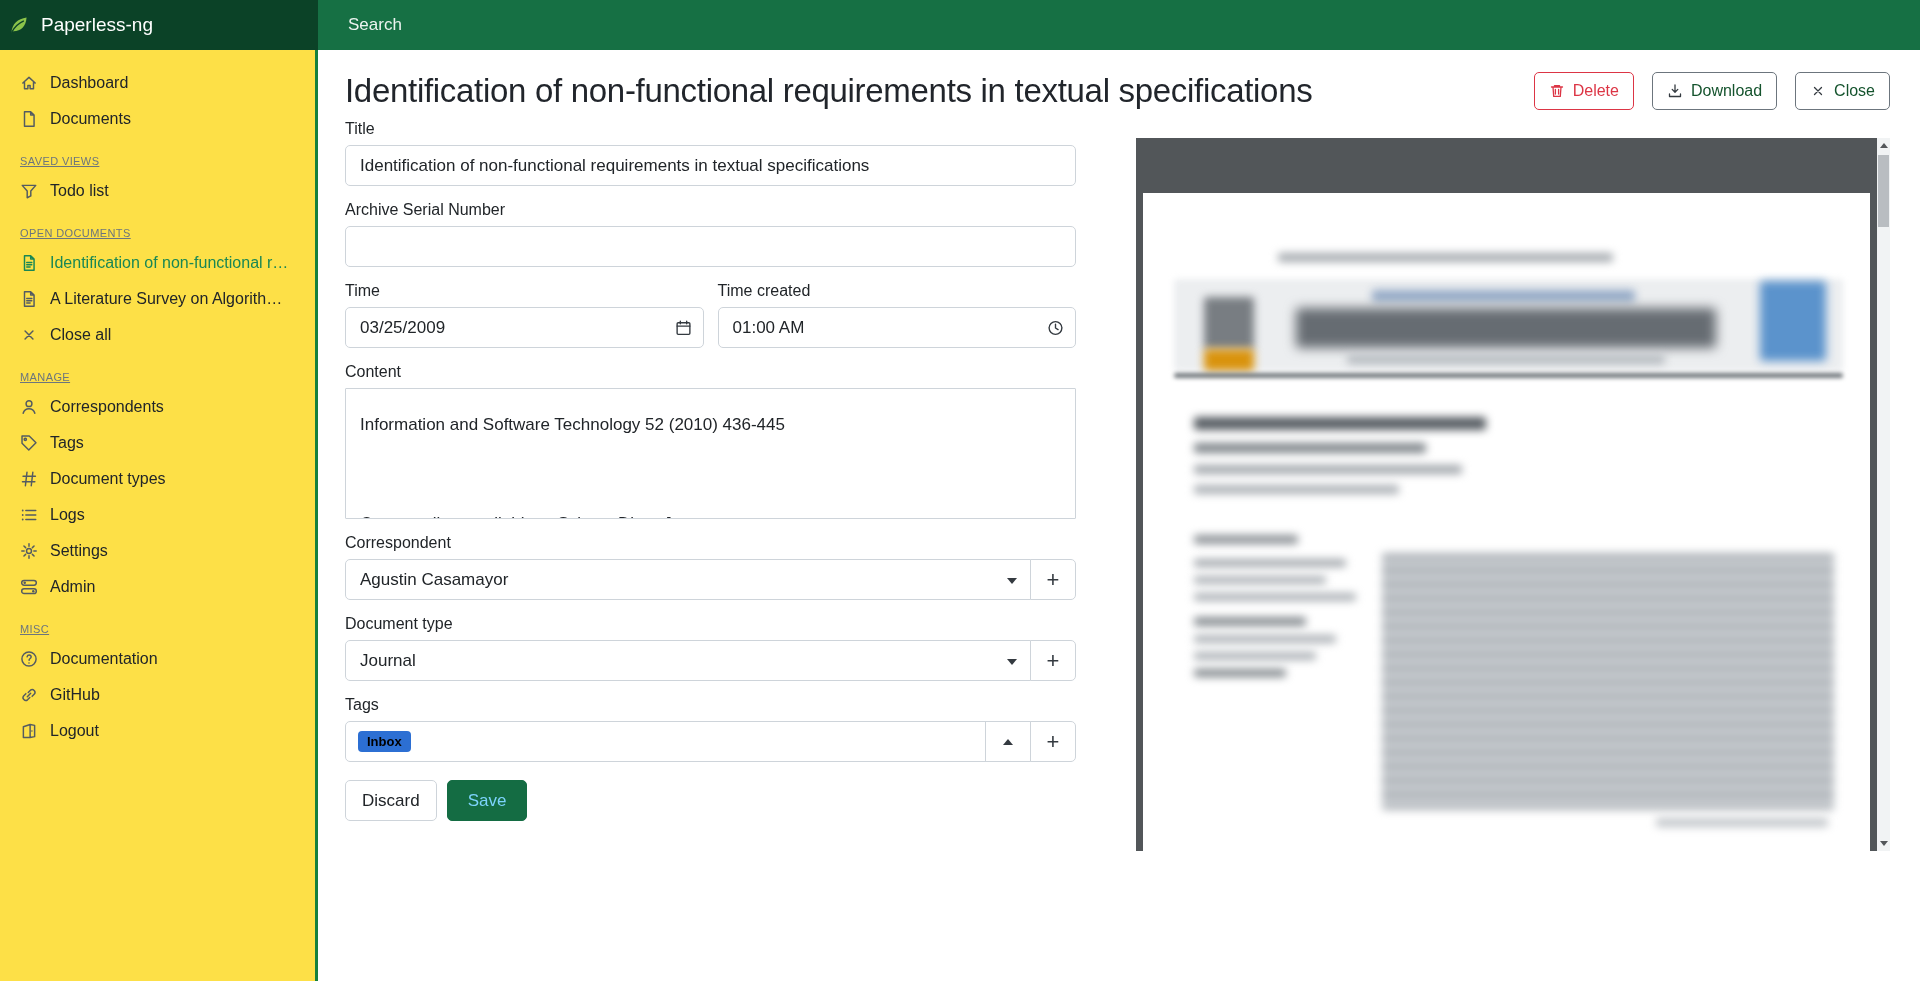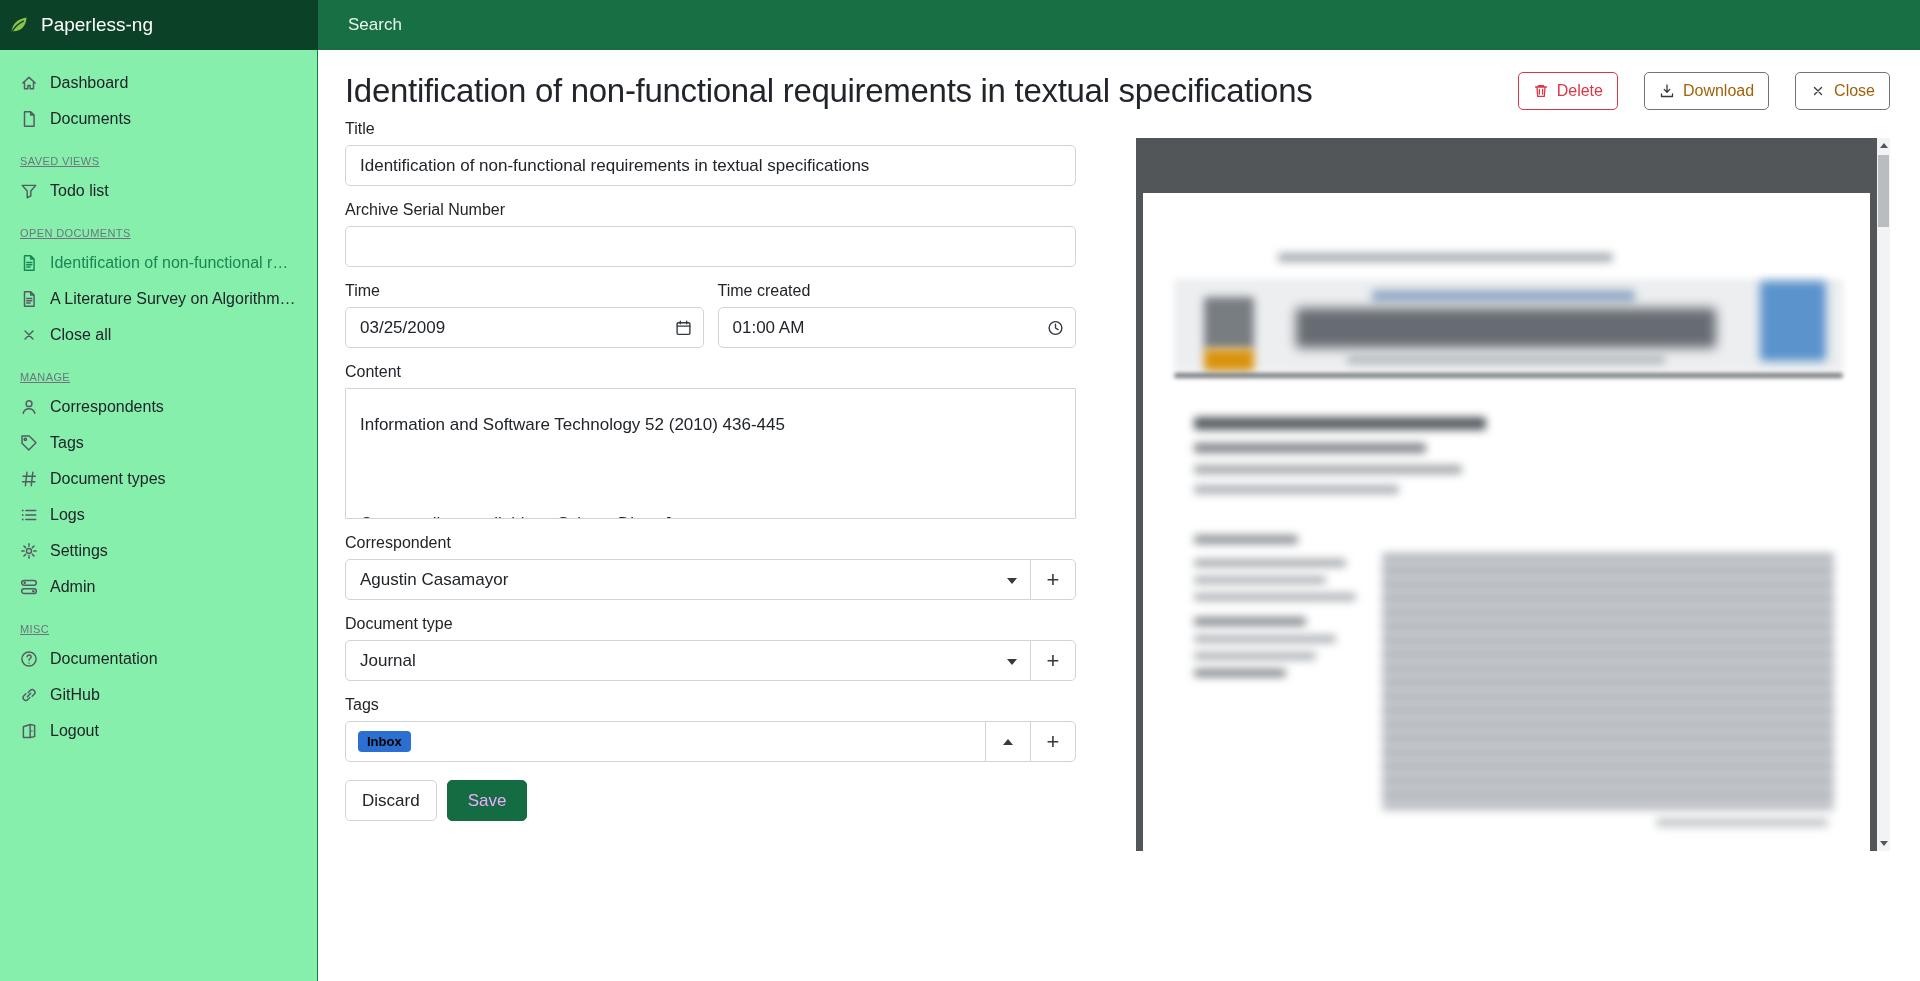--- a/index.html
+++ b/index.html
@@ -9,38 +9,38 @@
   
   .topbar { position:fixed; top:0; left:0; width:1920px; height:50px; display:flex; z-index:20; }
   .brand { width:318px; height:50px; background:#0B4227; color:#fff; display:flex; align-items:center;
            gap:11px; padding-left:8px; font-size:19px; }
   .topbar-rest { flex:1; background:#167044; display:flex; align-items:center; padding-left:28px; }
   .search-input { background:transparent; border:none; outline:none; color:#fff; font-size:17px; width:500px;
                   font-family:inherit; }
   .search-input::placeholder { color:rgba(255,255,255,.92); }
 
   
-  .sidebar { position:fixed; top:50px; left:0; bottom:0; width:318px; background:#86efac;
-             border-right:1px solid #15803d; padding-top:15px; z-index:10; }
+  .sidebar { position:fixed; top:50px; left:0; bottom:0; width:318px; background:#fde047;
+             border-right:3px solid #15803d; padding-top:15px; z-index:10; }
   .nav-item { display:flex; align-items:center; gap:12px; padding:9px 20px; font-size:16px;
               color:#212529; cursor:pointer; white-space:nowrap; }
   .nav-item .icon { width:18px; height:18px; flex:none; color:#545B61; display:flex; align-items:center; }
   .nav-item .icon svg { width:18px; height:18px; stroke:currentColor; fill:none;
                         stroke-width:1.3; stroke-linecap:round; stroke-linejoin:round; }
   .nav-item .lbl { overflow:hidden; text-overflow:ellipsis; }
   .nav-item.active, .nav-item.active .icon { color:#198754; }
   .section-heading { margin:18px 20px 6px; font-size:11px; color:#6C757D; letter-spacing:.4px;text-decoration:underline; }
 
   
   .main { margin-left:318px; padding-top:50px; }
   .page-header { display:flex; justify-content:space-between; align-items:center; padding:22px 30px 0 27px; }
   h1.doc-title { margin:0; font-size:33px; font-weight:400; letter-spacing:-.3px; color:#21252B; }
-  .actions { display:flex; gap:26px; flex:none; }
+  .actions { display:flex; gap:18px; flex:none; }
   .btn { display:inline-flex; align-items:center; gap:8px; height:38px; padding:0 14px; border-radius:5px;
-         font-size:16px; background:#fff; border:1px solid #6C757D; color:#a16207; font-family:inherit; cursor:pointer; }
+         font-size:16px; background:#fff; border:1px solid #6C757D; color:#14532d; font-family:inherit; cursor:pointer; }
   .btn svg { width:16px; height:16px; stroke:#343A40; fill:none; stroke-width:1.3; stroke-linecap:round; stroke-linejoin:round; }
   .btn.btn-delete { border-color:#DC3545; color:#DC3545; }
   .btn.btn-delete svg { stroke:#DC3545; }
 
   
   .form-col { width:758px; padding-left:27px; margin-top:8px; }
   label.flabel { display:block; font-size:16px; margin:15px 0 7px; color:#212529; }
   .form-control { width:100%; height:41px; border:1px solid #CED4DA; border-radius:5px; padding:0 14px;
                   font-size:17px; color:#212529; font-family:inherit; outline:none; background:#fff; }
   .form-row { display:flex; gap:14px; }
@@ -69,21 +69,21 @@
   .sq-btn { width:46px; height:41px; background:#fff; border:1px solid #CED4DA; margin-left:-1px;
             display:flex; align-items:center; justify-content:center; font-size:22px; color:#343A40;
             cursor:pointer; font-family:inherit; padding:0; border-radius:0; }
   .sq-btn.last { border-radius:0 5px 5px 0; }
   .tagbox { flex:1; border:1px solid #CED4DA; border-radius:5px 0 0 5px; height:41px; display:flex;
             align-items:center; padding:0 12px; background:#fff; }
   .tag-badge { color:#000000; font-size:13px; font-weight:bold; padding:4px 9px; border-radius:4px; line-height:1; }
 
   .btn-row { margin-top:18px; display:flex; gap:10px; }
   .btn.btn-discard { border-color:#CED4DA; color:#212529; height:41px; font-size:17px; padding:0 16px; }
-  .btn.btn-save { background:#146C43; border-color:#146C43; color:#f0abfc; height:41px; font-size:17px; padding:0 20px; }
+  .btn.btn-save { background:#146C43; border-color:#146C43; color:#7dd3fc; height:41px; font-size:17px; padding:0 20px; }
 
   
   .preview { position:absolute; left:1136px; top:138px; width:754px; height:713px; background:#525659; overflow:hidden; }
   .pdf-page { position:absolute; left:7px; top:55px; width:727px; height:860px; background:#fff; }
   .bl { position:absolute; filter:blur(4px); border-radius:3px; }
   .preview-sb { position:absolute; top:0; right:0; width:13px; height:100%; background:#F1F3F4; }
   .sb-thumb { position:absolute; top:17px; left:1px; width:11px; height:72px; background:#B9BDC1; }
   .sb-tri-up { position:absolute; top:5px; left:2.5px; width:0; height:0; border-left:4px solid transparent;
                border-right:4px solid transparent; border-bottom:5px solid #54575A; }
   .sb-tri-down { position:absolute; bottom:5px; left:2.5px; width:0; height:0; border-left:4px solid transparent;

